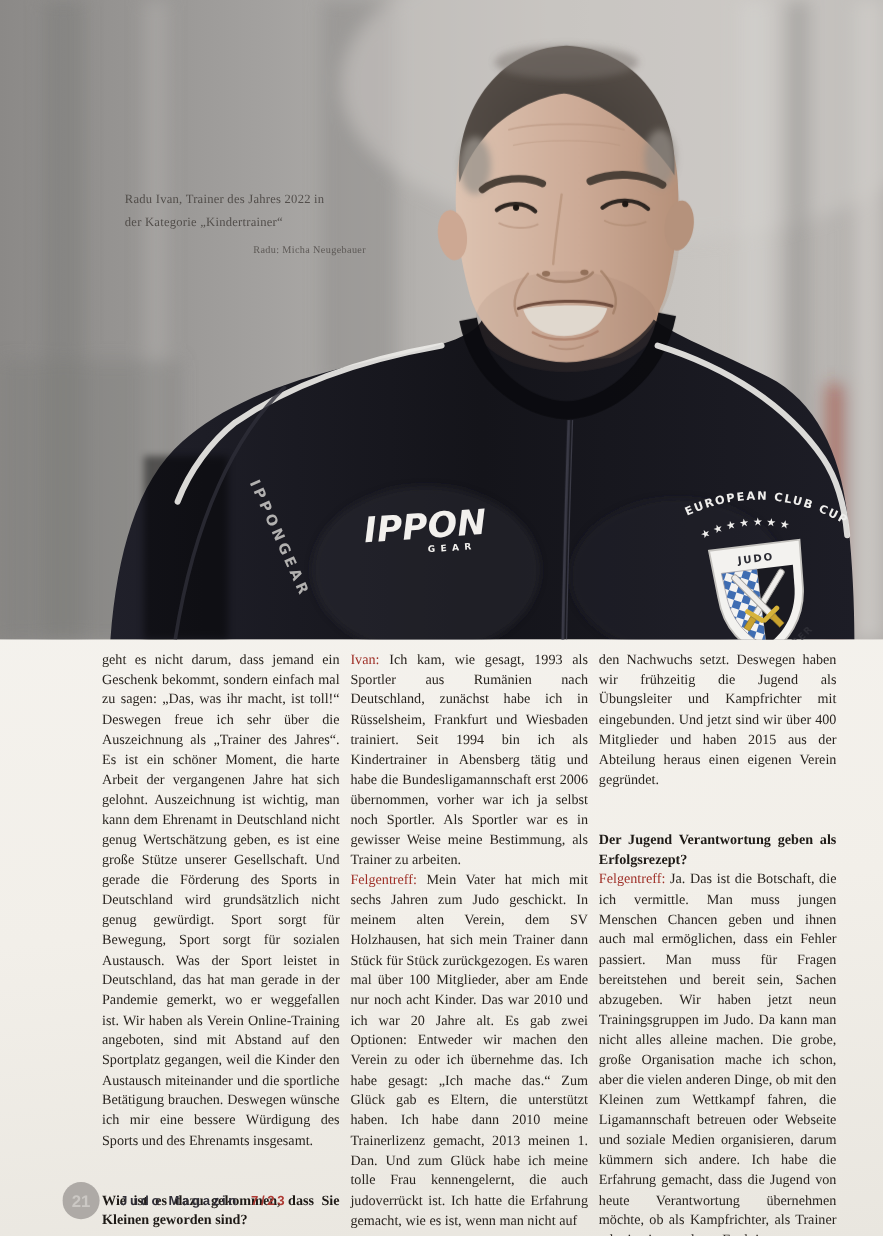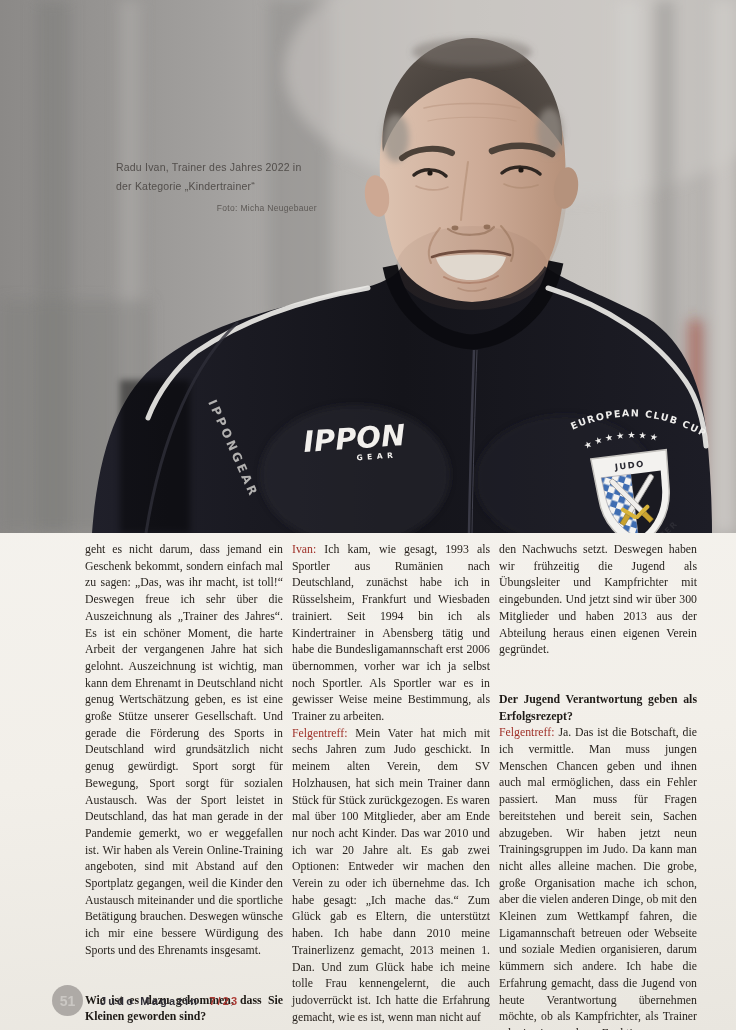--- a/index.html
+++ b/index.html
@@ -10,22 +10,22 @@
     font-family:"Liberation Serif", serif;
   }
   .page {
     position:relative; width:736px; height:1030px;
     background:linear-gradient(175deg,#efece7 0%,#f6f4f0 30%,#f2efe9 72%,#e9e6df 100%);
   }
   
   .photo { position:absolute; top:0; left:0; width:736px; height:533px; }
   .photo svg { display:block; }
   .caption {
-    position:absolute; left:116px; top:158px; width:205px;
-    font-family:Liberation Sans, sans-serif;
+    position:absolute; left:104px; top:158px; width:205px;
+    font-family:Liberation Serif, serif;
     font-size:10.5px; line-height:1.8; color:#524e4b; letter-spacing:.2px;
   }
   .credit {
     font-size:8.5px; color:#5c5855; text-align:right; padding-right:4px; margin-top:5px;
     letter-spacing:.3px;
   }
   
   .article {
     position:absolute; left:85px; top:541px; width:612px;
     display:flex; gap:9px;justify-content:space-between;
@@ -201,41 +201,41 @@
               <textPath href="#arcTSV" startOffset="4">TSV ABENSBERG</textPath>
             </text>
           </g>
         </g>
       </g>
     </svg>
 
     <div class="caption">
       <div>Radu Ivan, Trainer des Jahres 2022 in</div>
       <div>der Kategorie „Kindertrainer“</div>
-      <div class="credit">Foto: Micha Neugebauer</div>
+      <div class="credit">Radu: Micha Neugebauer</div>
     </div>
   </div>
 
   <div class="article">
     <div class="col">
       <p class="para"><span>geht es nicht darum, dass jemand ein Geschenk bekommt, sondern einfach mal zu sagen: „Das, was ihr macht, ist toll!“ Deswegen freue ich sehr über die Auszeichnung als „Trainer des Jahres“. Es ist ein schöner Moment, die harte Arbeit der vergangenen Jahre hat sich gelohnt. Auszeichnung ist wichtig, man kann dem Ehrenamt in Deutschland nicht genug Wertschätzung geben, es ist eine große Stütze unserer Gesellschaft. Und gerade die Förderung des Sports in Deutschland wird grundsätzlich nicht genug gewürdigt. Sport sorgt für Bewegung, Sport sorgt für sozialen Austausch. Was der Sport leistet in Deutschland, das hat man gerade in der Pandemie gemerkt, wo er weggefallen ist. Wir haben als Verein Online-Training angeboten, sind mit Abstand auf den Sportplatz gegangen, weil die Kinder den Austausch miteinander und die sportliche Betätigung brauchen. Deswegen wünsche ich mir eine bessere Würdigung des Sports und des Ehrenamts insgesamt.</span></p>
       <p class="para question">Wie ist es dazu gekommen, dass Sie Kleinen geworden sind?</p>
     </div>
     <div class="col">
       <p class="para"><span class="lead">Ivan:</span> <span>Ich kam, wie gesagt, 1993 als Sportler aus Rumänien nach Deutschland, zunächst habe ich in Rüsselsheim, Frankfurt und Wiesbaden trainiert. Seit 1994 bin ich als Kindertrainer in Abensberg tätig und habe die Bundesligamannschaft erst 2006 übernommen, vorher war ich ja selbst noch Sportler. Als Sportler war es in gewisser Weise meine Bestimmung, als Trainer zu arbeiten.</span></p>
       <p class="para"><span class="lead">Felgentreff:</span> <span>Mein Vater hat mich mit sechs Jahren zum Judo geschickt. In meinem alten Verein, dem SV Holzhausen, hat sich mein Trainer dann Stück für Stück zurückgezogen. Es waren mal über 100 Mitglieder, aber am Ende nur noch acht Kinder. Das war 2010 und ich war 20 Jahre alt. Es gab zwei Optionen: Entweder wir machen den Verein zu oder ich übernehme das. Ich habe gesagt: „Ich mache das.“ Zum Glück gab es Eltern, die unterstützt haben. Ich habe dann 2010 meine Trainerlizenz gemacht, 2013 meinen 1. Dan. Und zum Glück habe ich meine tolle Frau kennengelernt, die auch judoverrückt ist. Ich hatte die Erfahrung gemacht, wie es ist, wenn man nicht auf</span></p>
     </div>
     <div class="col">
-      <p class="para"><span>den Nachwuchs setzt. Deswegen haben wir frühzeitig die Jugend als Übungsleiter und Kampfrichter mit eingebunden. Und jetzt sind wir über 300 Mitglieder und haben 2013 aus der Abteilung heraus einen eigenen Verein gegründet.</span></p>
+      <p class="para"><span>den Nachwuchs setzt. Deswegen haben wir frühzeitig die Jugend als Übungsleiter und Kampfrichter mit eingebunden. Und jetzt sind wir über 400 Mitglieder und haben 2015 aus der Abteilung heraus einen eigenen Verein gegründet.</span></p>
       <p class="para question">Der Jugend Verantwortung geben als Erfolgsrezept?</p>
       <p class="para"><span class="lead">Felgentreff:</span> <span>Ja. Das ist die Botschaft, die ich vermittle. Man muss jungen Menschen Chancen geben und ihnen auch mal ermöglichen, dass ein Fehler passiert. Man muss für Fragen bereitstehen und bereit sein, Sachen abzugeben. Wir haben jetzt neun Trainingsgruppen im Judo. Da kann man nicht alles alleine machen. Die grobe, große Organisation mache ich schon, aber die vielen anderen Dinge, ob mit den Kleinen zum Wettkampf fahren, die Ligamannschaft betreuen oder Webseite und soziale Medien organisieren, darum kümmern sich andere. Ich habe die Erfahrung gemacht, dass die Jugend von heute Verantwortung übernehmen möchte, ob als Kampfrichter, als Trainer oder in einer anderen Funktion.</span></p>
     </div>
   </div>
 
   <div class="footer">
-    <div class="pagenum">51</div>
+    <div class="pagenum">21</div>
     <div class="magline">
       <span class="mag">Judo Magazin</span>
       <span class="issue">7/23</span>
     </div>
   </div>
 
 </div>
 
 </body></html>

